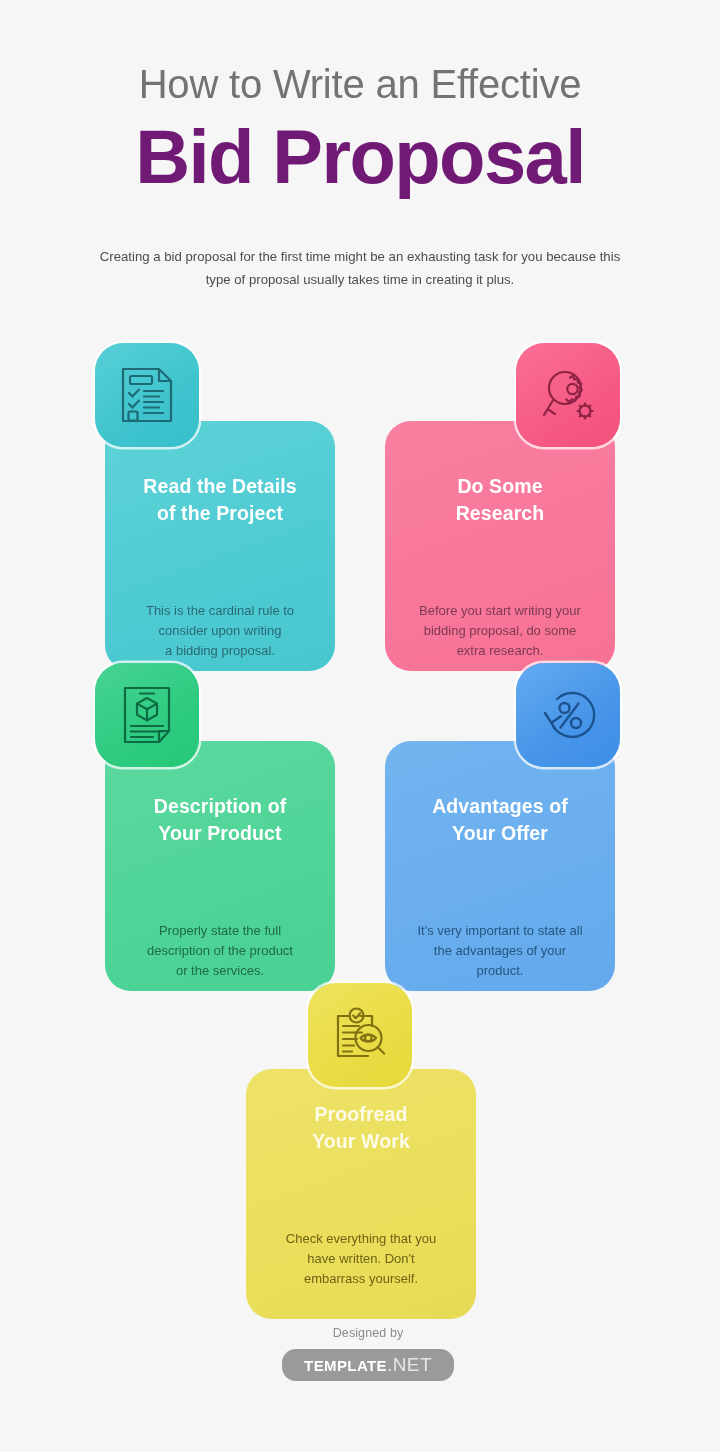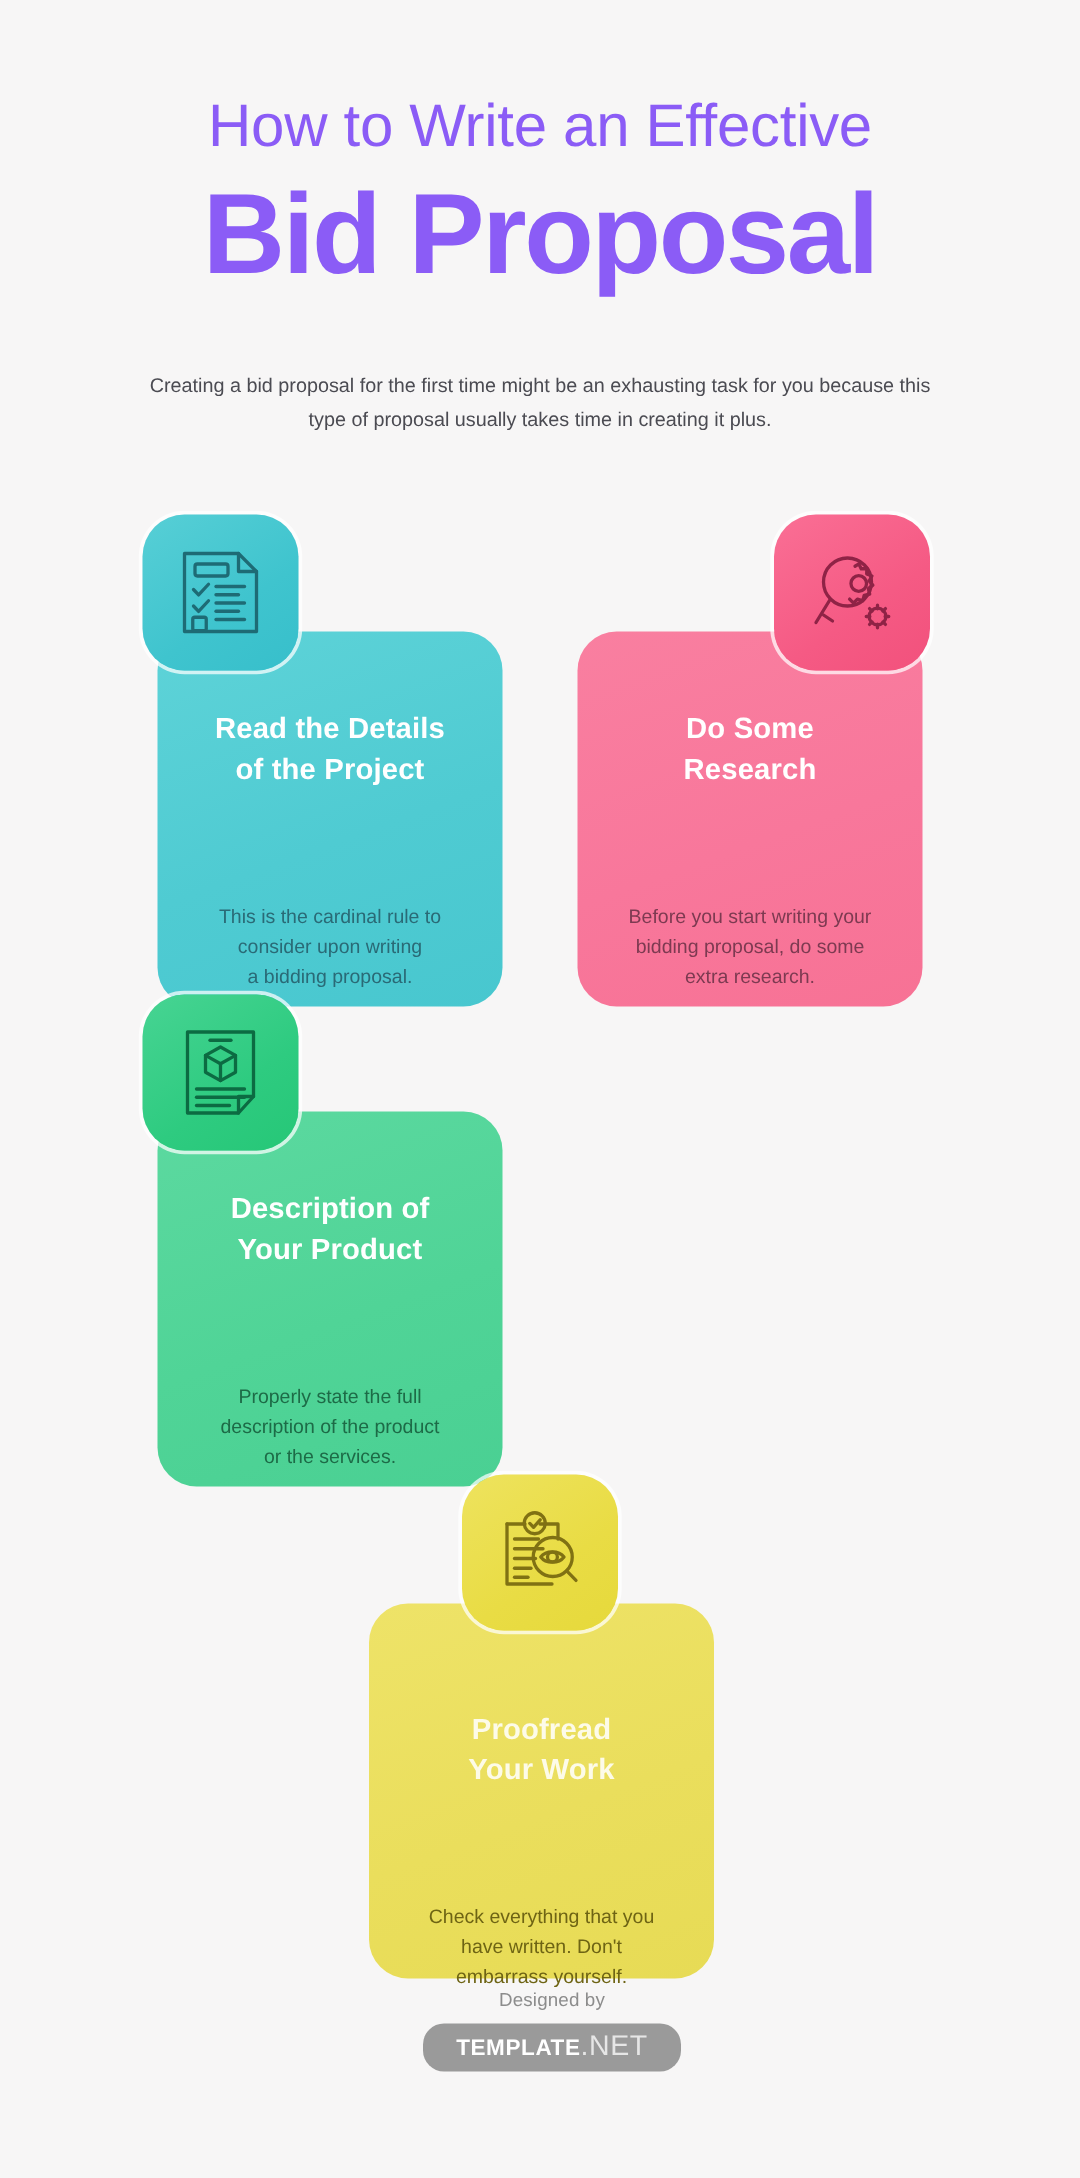--- a/index.html
+++ b/index.html
@@ -16,28 +16,28 @@
   }
 
   
   .header {
     padding-top: 62px;
     text-align: center;
   }
   .title-line1 {
     font-size: 40px;
     font-weight: 400;
-    color: #8b5cf6;
+    color: #737373;
     letter-spacing: -0.2px;
     line-height: 1.12;
   }
   .title-line2 {
     font-size: 76px;
     font-weight: 700;
-    color: #8b5cf6;
+    color: #701a75;
     letter-spacing: -1.6px;
     line-height: 1.05;
     margin-top: 10px;
   }
   .subtitle {
     margin: 48px auto 0;
     width: 522px;
     font-size: 13.2px;
     line-height: 1.75;
     color: #4b4b52;
@@ -87,21 +87,21 @@
 
   .card-title {
     font-size: 19.5px;
     font-weight: 700;
     color: #ffffff;
     line-height: 1.42;
     letter-spacing: 0.1px;
     margin-top: 52px;
     white-space: pre-line;
   }
-  .card-wrap.center .card-title { margin-top: 71px; }
+  .card-wrap.center .card-title { margin-top: 32px; }
 
   .card-desc {
     margin-top: 26px;
     font-size: 13px;
     line-height: 1.55;
     font-weight: 400;
     white-space: pre-line;
   }
 
   
@@ -257,20 +257,38 @@
       </div>
       <div class="card-body">
         <div class="card-title">Description of
 Your Product</div>
         <div class="card-desc">Properly state the full
 description of the product
 or the services.</div>
       </div>
     </div>
 
+    <div class="card-wrap right c-blue">
+      <div class="badge badge-tr">
+        <svg width="60" height="58" viewBox="0 0 60 58" fill="none" stroke="#1b5390" stroke-width="2.4" stroke-linecap="round" stroke-linejoin="round">
+          <path d="M13.5 36.5 A22 22 0 1 0 19 13"></path>
+          <path d="M7 27 l6.4 9.8 9.6 -6.6"></path>
+          <path d="M40.5 17.5 L22.5 41.5"></path>
+          <circle cx="26.5" cy="22" r="5"></circle>
+          <circle cx="38" cy="37" r="5"></circle>
+        </svg>
+      </div>
+      <div class="card-body">
+        <div class="card-title">Advantages of
+Your Offer</div>
+        <div class="card-desc">It's very important to state all
+the advantages of your
+product.</div>
+      </div>
+    </div>
   </div>
 
   <div class="row-single">
 
     <div class="card-wrap center c-yellow">
       <div class="badge badge-tc">
         <svg width="60" height="58" viewBox="0 0 60 58" fill="none" stroke="#807113" stroke-width="2.2" stroke-linecap="round" stroke-linejoin="round">
           <path d="M8 10 V50 H38"></path>
           <path d="M8 10 H20"></path>
             <path d="M30 10 H42 V20"></path>

